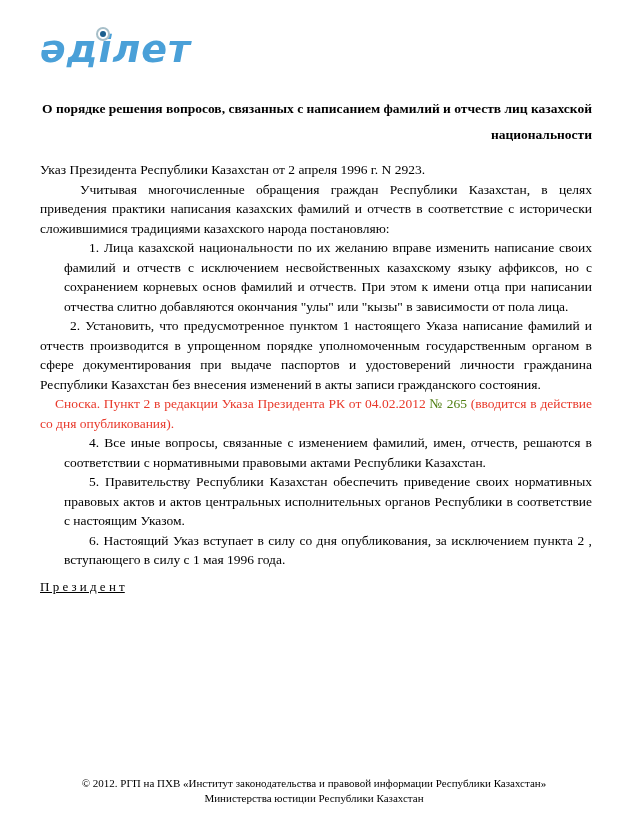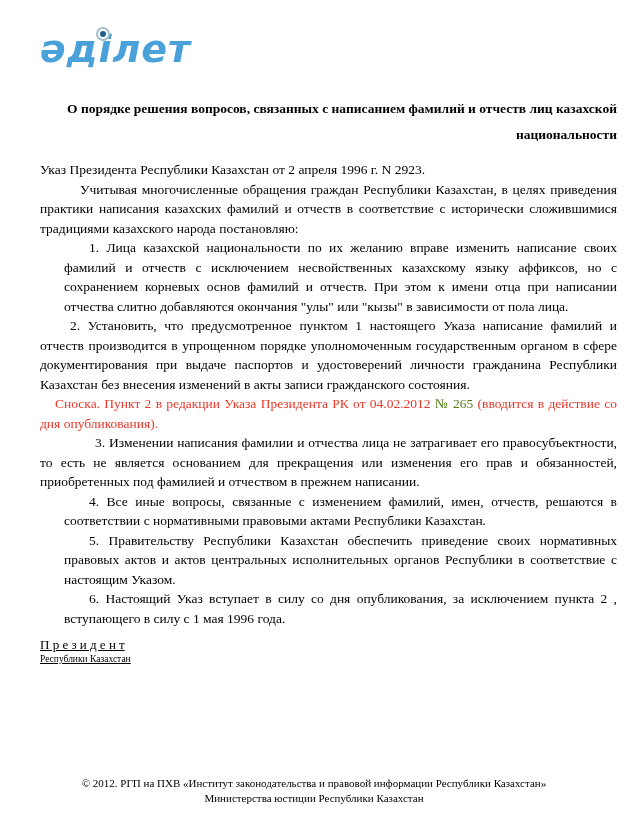--- a/index.html
+++ b/index.html
@@ -3,21 +3,21 @@
 <meta charset="utf-8">
 <style>
   * { margin: 0; padding: 0; box-sizing: border-box; }
   html, body { width: 640px; height: 828px; }
   body {
     background: #ffffff;
     font-family: "Liberation Serif", serif;
     color: #000000;
     overflow: hidden;
   }
-  .page { width: 640px; height: 645px; padding: 26px 23px 0 40px; position: relative; }
+  .page { width: 640px; height: 645px; padding: 26px 48px 0 40px; position: relative; }
 
   
   .logo { position: relative; height: 50px; margin-bottom: 20px; width: 190px; }
   .logo-text {
     font-family: "DejaVu Sans", sans-serif;
     font-style: italic;
     font-weight: bold;
     font-size: 38px;
     line-height: 46px;
     color: #4aa0d8;
@@ -85,28 +85,26 @@
 
   <div class="doc-title">О порядке решения вопросов, связанных с написанием фамилий и отчеств лиц казахской национальности</div>
 
   <div class="para ind-0">Указ Президента Республики Казахстан от 2 апреля 1996 г. N 2923.</div>
   <div class="para ind-40">Учитывая многочисленные обращения граждан Республики Казахстан, в целях приведения практики написания казахских фамилий и отчеств в соответствие с исторически сложившимися традициями казахского народа постановляю:</div>
   <div class="para ind-25">1. Лица казахской национальности по их желанию вправе изменить написание своих фамилий и отчеств с исключением несвойственных казахскому языку аффиксов, но с сохранением корневых основ фамилий и отчеств. При этом к имени отца при написании отчества слитно добавляются окончания "улы" или "кызы" в зависимости от пола лица.</div>
   <div class="para ind-30">2. Установить, что предусмотренное пунктом 1 настоящего Указа написание фамилий и отчеств производится в упрощенном порядке уполномоченным государственным органом в сфере документирования при выдаче паспортов и удостоверений личности гражданина Республики Казахстан без внесения изменений в акты записи гражданского состояния.</div>
 
   <div class="para ind-15 footnote"><span>Сноска. Пункт 2 в редакции Указа Президента РК от 04.02.2012 </span><a class="doc-link">№ 265</a><span> (вводится в действие со дня опубликования).</span></div>
 
-  <div class="para ind-55">3. Изменении написания фамилии и отчества лица не затрагивает его правосубъектности, то есть не является основанием для прекращения или изменения его прав и обязанностей, приобретенных под фамилией и отчеством в прежнем написании.</div>
   <div class="para ind-25">4. Все иные вопросы, связанные с изменением фамилий, имен, отчеств, решаются в соответствии с нормативными правовыми актами Республики Казахстан.</div>
   <div class="para ind-25">5. Правительству Республики Казахстан обеспечить приведение своих нормативных правовых актов и актов центральных исполнительных органов Республики в соответствие с настоящим Указом.</div>
   <div class="para ind-25">6. Настоящий Указ вступает в силу со дня опубликования, за исключением пункта 2 , вступающего в силу с 1 мая 1996 года.</div>
 
   <div class="signature">
     <div class="sig-title">П  р  е  з  и  д  е  н  т</div>
-    <div class="sig-sub">Республики Казахстан</div>
   </div>
 
   <div class="footer">
     <div>© 2012. РГП на ПХВ «Институт законодательства и правовой информации Республики Казахстан»</div>
     <div>Министерства юстиции Республики Казахстан</div>
   </div>
 
 </div>
 
 </body></html>

